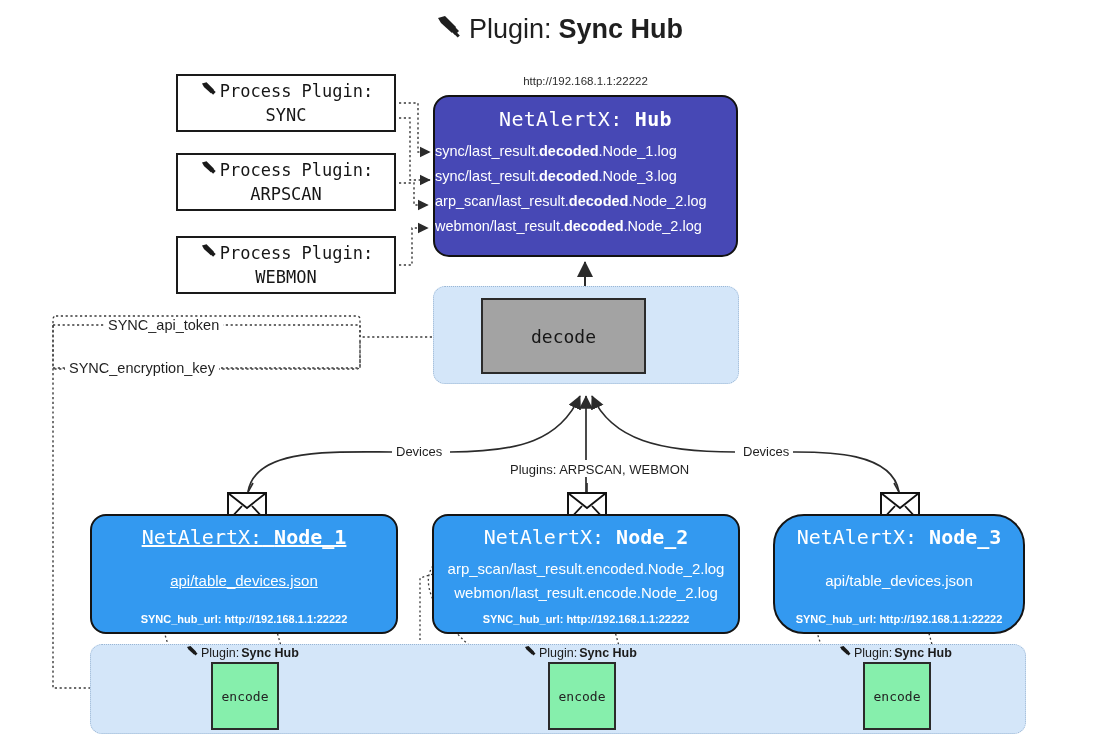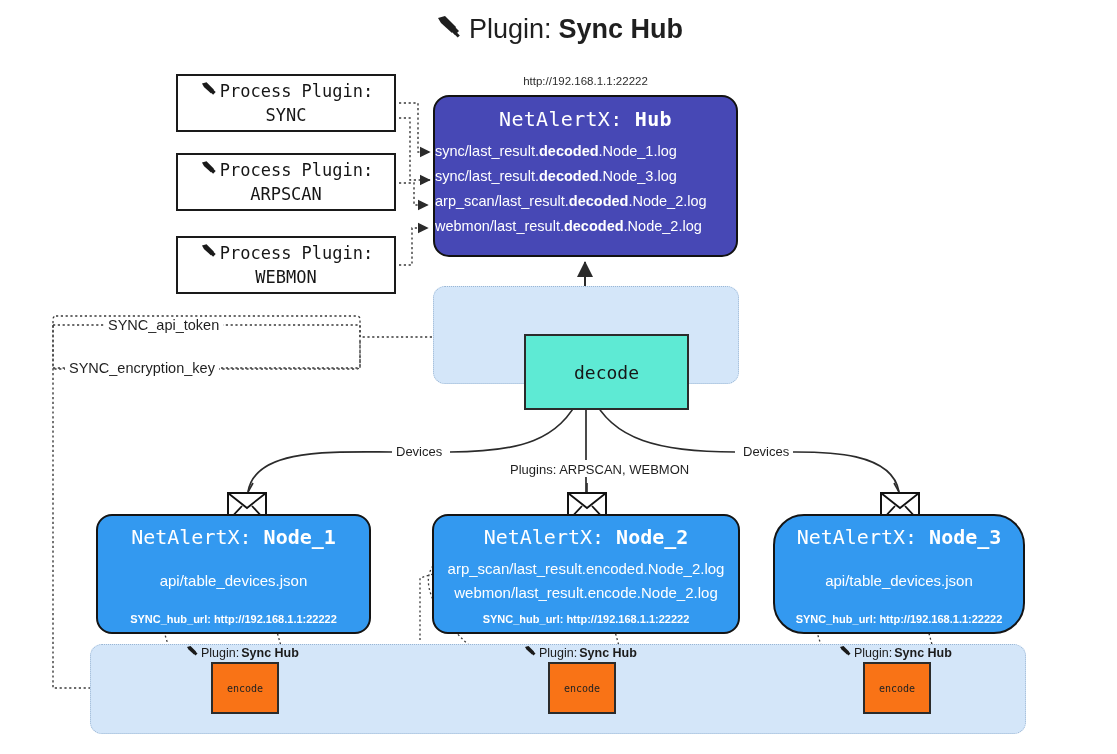--- a/index.html
+++ b/index.html
@@ -111,33 +111,32 @@
   #decode-container {
     left: 433px;
     top: 286px;
     width: 306px;
     height: 98px;
     background: #d4e6f9;
     border: 1.6px dotted #9ab6d4;
     border-radius: 12px;
   }
   #decode-box {
-    left: 524px;
+    left: 481px;
     top: 298px;
     width: 165px;
     height: 76px;
-    background: #5eead4;
+    background: #a3a3a3;
     border: 2.2px solid #2b2b2b;
     display: flex;
     align-items: center;
     justify-content: center;
     font-family: "DejaVu Sans Mono", "Liberation Mono", monospace;
     font-size: 18px;
     color: #171717;
-    margin-top: 36px;
   }
 
   
   .node-box {
     border: 2.5px solid #141414;
     border-radius: 16px;
     background: #3399f0;
     color: #ffffff;
     padding-top: 9px;
     box-sizing: border-box;
@@ -161,46 +160,46 @@
     position: absolute;
     left: 0;
     bottom: 7px;
     width: 100%;
     text-align: center;
     font-size: 11px;
     font-weight: 700;
     color: #ffffff;
     white-space: nowrap;
   }
-  #node1 { left: 96px;  top: 514px; width: 275px; height: 120px; }
+  #node1 { left: 90px;  top: 514px; width: 308px; height: 120px; text-decoration: underline; }
   #node2 { left: 432px; top: 514px; width: 308px; height: 120px; }
   #node3 { left: 773px; top: 514px; width: 252px; height: 120px; border-radius: 31px; }
   #node1 .node-body, #node3 .node-body { padding-top: 20px; }
   #node2 .node-body { padding-top: 8px; }
 
   
   #encode-container {
     left: 90px;
     top: 644px;
     width: 936px;
     height: 90px;
     background: #d4e6f9;
     border: 1.6px dotted #9ab6d4;
     border-radius: 12px;
   }
   .encode-box {
     width: 68px;
-    height: 52px;
-    background: #f97316;
+    height: 68px;
+    background: #86efac;
     border: 2px solid #2b2b2b;
     display: flex;
     align-items: center;
     justify-content: center;
     font-family: "DejaVu Sans Mono", "Liberation Mono", monospace;
-    font-size: 10px;
+    font-size: 13px;
     color: #232323;
   }
   #encode1 { left: 211px; top: 662px; }
   #encode2 { left: 548px; top: 662px; }
   #encode3 { left: 863px; top: 662px; }
 
   .plugin-label {
     position: absolute;
     font-size: 12.5px;
     color: #1b1b1b;

